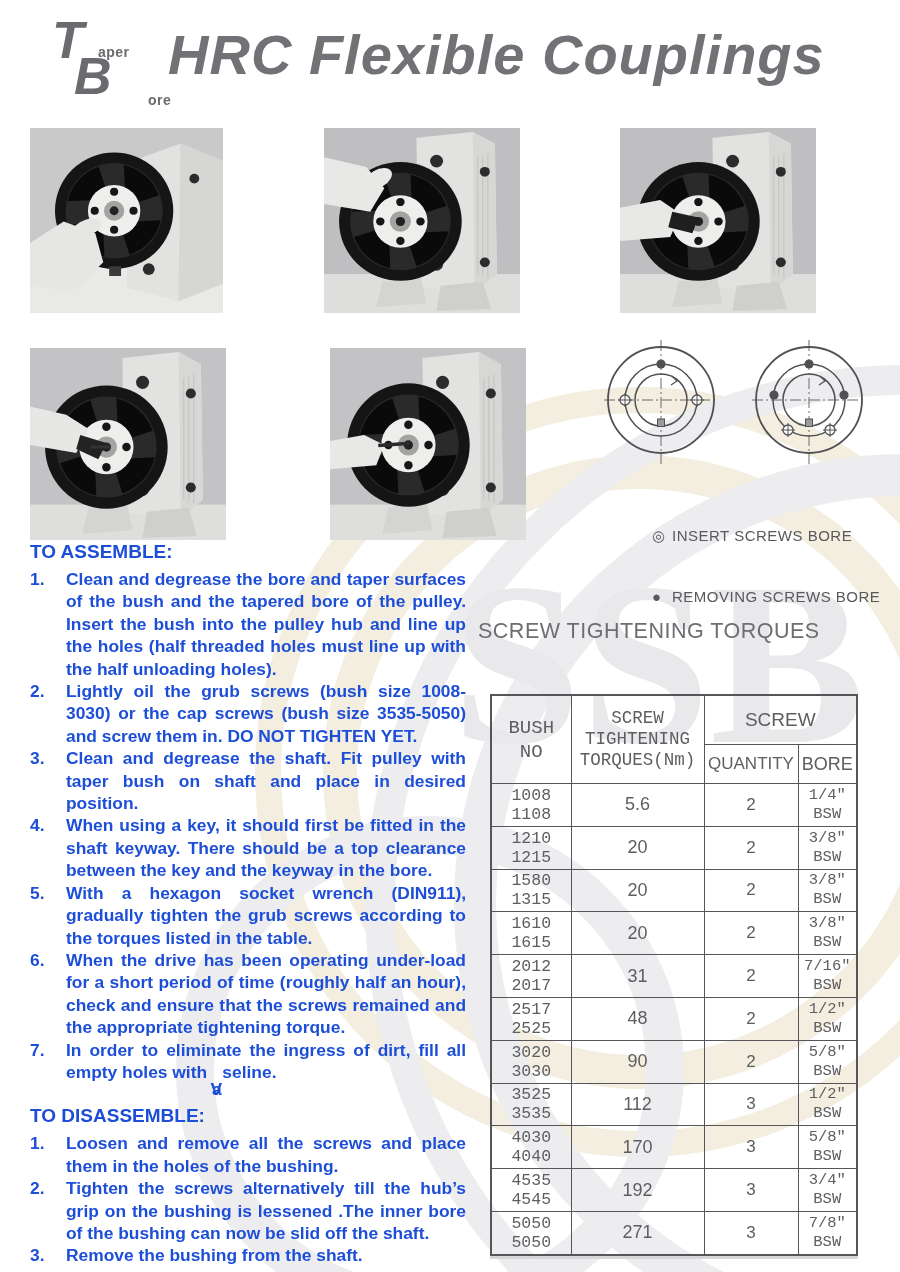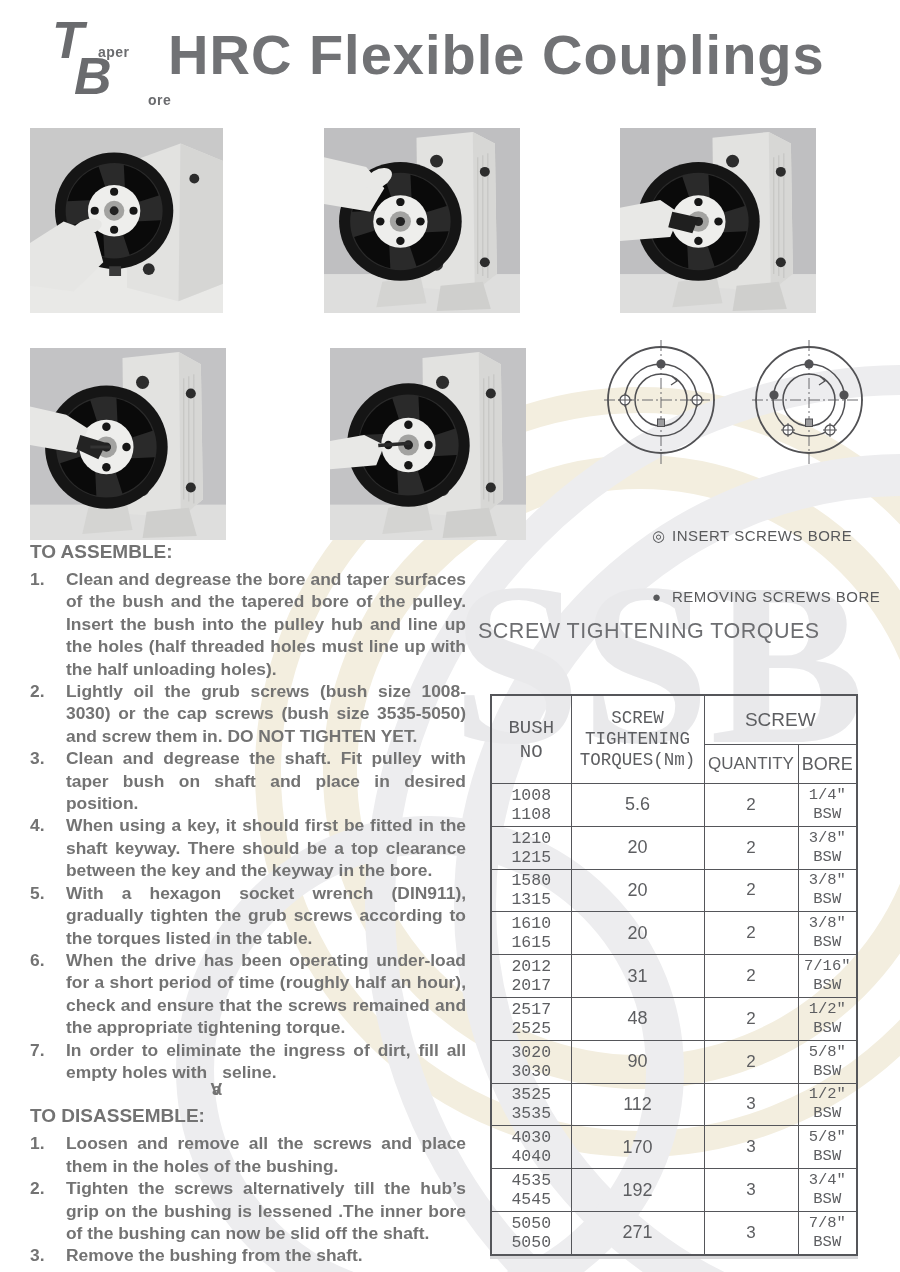--- a/index.html
+++ b/index.html
@@ -16,37 +16,37 @@
     position:absolute; font-size:52px; font-weight:bold; font-style:italic; line-height:1;
   }
   .logo .bigT { left:0; top:2px; }
   .logo .bigB { left:22px; top:38px; }
   .logo .small { position:absolute; font-size:14px; font-weight:bold; letter-spacing:0.5px; }
   .logo .sm1 { left:46px; top:32px; }
   .logo .sm2 { left:68px; top:80px;margin-left:28px; }
 
   .page-title {
     position:absolute; left:168px; top:22px; width:720px;
-    font-size:56px; font-weight:bold; letter-spacing:1px;
+    font-size:56px; font-weight:bold; font-style:italic; letter-spacing:1px;
     color:#717275; white-space:nowrap;
   }
 
   
   .photo { position:absolute; }
   .photo svg { display:block; width:100%; height:100%; }
 
   
   .diagram { position:absolute; width:118px; height:128px; }
   .legend-item { position:absolute; left:652px; color:#58595b; font-size:15px; letter-spacing:0.5px; white-space:nowrap; }
   .legend-item .sym { display:inline-block; width:20px; color:#58595b; }
   .legend-insert { top:527px; }
   .legend-removing { top:560px;margin-top:28px; }
 
   
-  .textcol { position:absolute; left:30px; top:541px; width:436px; color:#737373; }
+  .textcol { position:absolute; left:30px; top:541px; width:436px; color:#1d4ed8; }
   .sec-heading { font-size:19px; font-weight:bold; margin:0 0 5px 0; }
   .li { position:relative; padding-left:36px; font-size:17.4px; font-weight:bold; line-height:22.4px; }
   .li .num { position:absolute; left:0; top:0; }
   .li .txt { text-align:justify; }
   .gap { height:22px; }
   .overlap { position:relative; display:inline-block; width:0.60em; }
   .overlap span { position:absolute; left:0; top:0; }
   .overlap .ov2 { left:-0.08em; }
 
   

